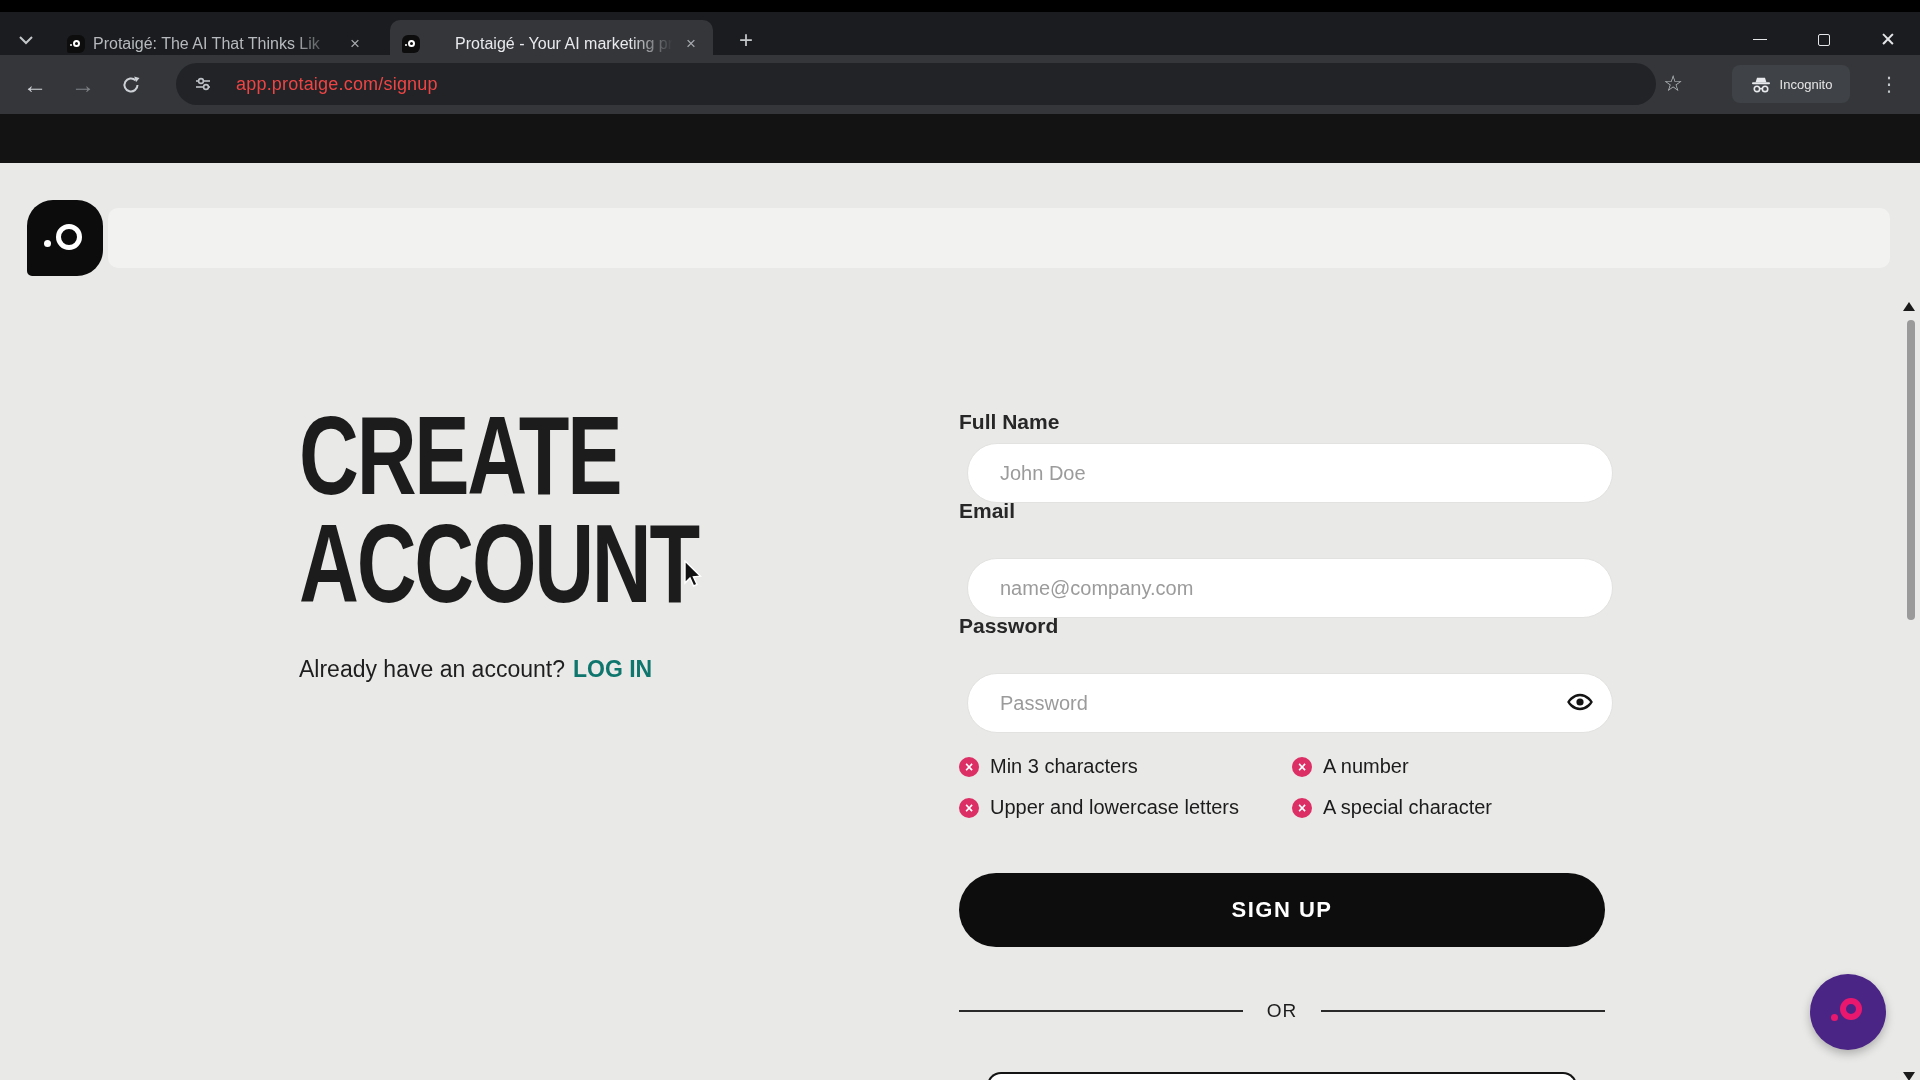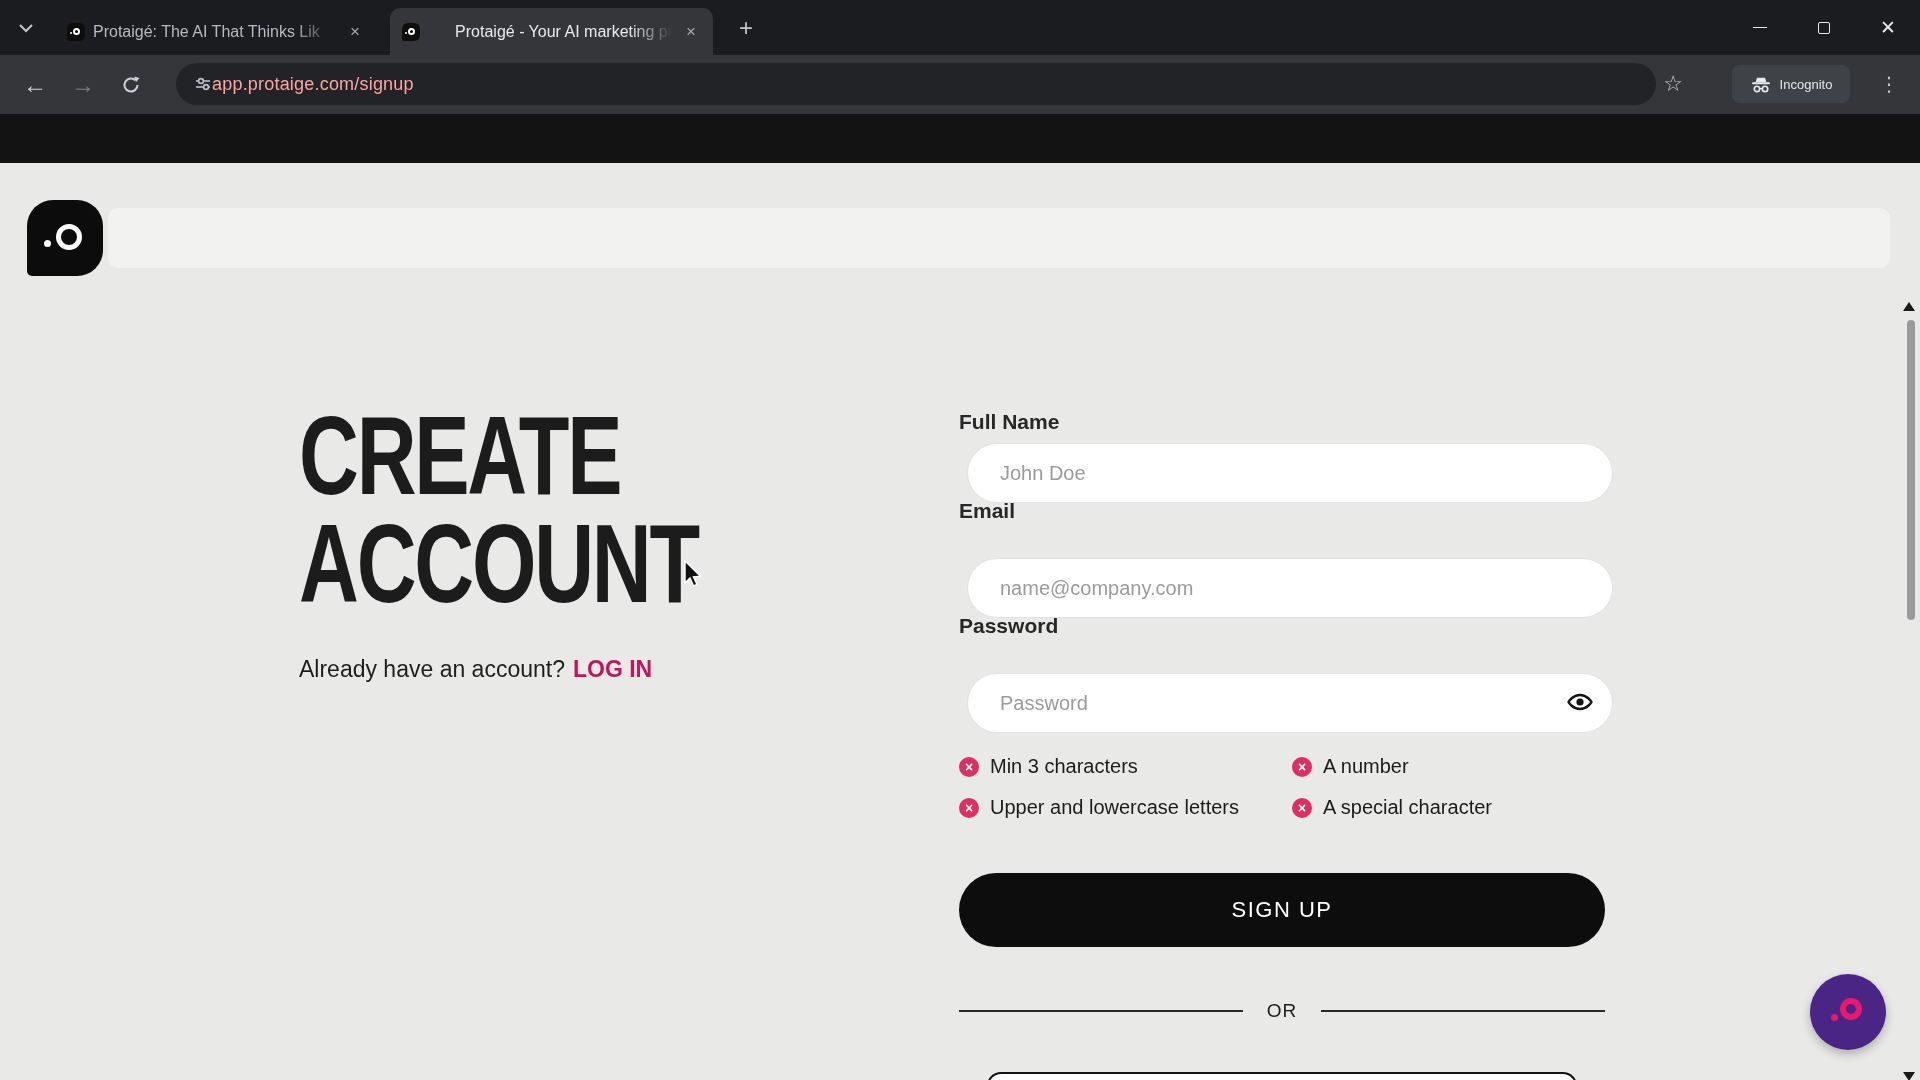--- a/index.html
+++ b/index.html
@@ -1,21 +1,21 @@
 <!DOCTYPE html>
 <html><head>
 <meta charset="utf-8">
 <style>
   * { margin:0; padding:0; box-sizing:border-box; }
   html,body { width:1920px; height:1080px; overflow:hidden; background:#000; }
   body { font-family:"Liberation Sans", sans-serif; }
   .screen { position:relative; width:1920px; height:1080px; overflow:hidden; }
 
   
-  .tabbar { position:absolute; top:0; left:0; right:0; height:55px; background:#1b1c1f; }
+  .tabbar { position:absolute; top:12px; left:0; right:0; height:55px; background:#1b1c1f; }
   .tab-search { position:absolute; left:8px; top:10px; width:36px; height:36px; border:none; background:transparent; border-radius:50%; cursor:pointer; display:flex; align-items:center; justify-content:center; }
   .tab { position:absolute; top:8px; height:47px; display:flex; align-items:center; padding:0 12px; border-radius:10px 10px 0 0; }
   .tab.inactive { left:55px; width:322px; background:transparent; color:#b6b9bd; }
   .tab.active { left:390px; width:323px; background:#34363a; color:#e8eaed;text-align:right; }
   .tab-title { flex:1; font-size:16px; white-space:nowrap; overflow:hidden; margin:0 8px; -webkit-mask-image:linear-gradient(90deg,#000 82%,transparent); mask-image:linear-gradient(90deg,#000 82%,transparent); }
   .favicon { position:relative; width:18px; height:18px; flex:0 0 18px; background:#0d0d0d; border-radius:6px 6px 6px 2px; }
   .favicon .fi-ring { position:absolute; left:6px; top:5px; width:7px; height:7px; border:2px solid #fff; border-radius:50%; }
   .favicon .fi-dot { position:absolute; left:3px; top:9px; width:2px; height:2px; background:#fff; border-radius:50%; }
   .tab-close { width:20px; height:20px; flex:0 0 20px; display:flex; align-items:center; justify-content:center; font-size:17px; color:#a5a8ac; border-radius:50%; cursor:pointer; }
   .newtab { position:absolute; left:730px; top:12px; width:32px; height:32px; border:none; background:transparent; color:#c4c7ca; font-size:24px; line-height:30px; border-radius:50%; cursor:pointer; }
@@ -23,52 +23,52 @@
   .win-btn { width:64px; height:55px; border:none; background:transparent; color:#e4e6e8; display:flex; align-items:center; justify-content:center; cursor:pointer; font-size:19px; }
   .glyph-min { display:block; width:14px; height:1.5px; background:#e4e6e8; }
   .glyph-max { display:block; width:12px; height:12px; border:1.5px solid #e4e6e8; border-radius:2px; }
 
   .toolbar { position:absolute; top:55px; left:0; right:0; height:59px; background:#34363a; }
   .nav-btn { position:absolute; top:11px; width:38px; height:38px; border:none; background:transparent; border-radius:50%; cursor:pointer; font-size:24px; display:flex; align-items:center; justify-content:center; }
   .nav-back { left:16px; color:#ced1d5; }
   .nav-forward { left:64px; color:#7e8185; }
   .nav-reload { left:112px; }
   .omnibox { position:absolute; left:176px; right:264px; top:8px; height:42px; background:#212327; border-radius:21px; display:flex; align-items:center; padding:0 18px; cursor:text; }
-  .url-text { font-size:18px; color:#fca5a5; margin-left:0; letter-spacing:.2px; }
+  .url-text { font-size:18px; color:#ef4444; margin-left:24px; letter-spacing:.2px; }
   .star-btn { position:absolute; right:230px; top:12px; width:34px; height:34px; border:none; background:transparent; color:#c4c7ca; font-size:22px; border-radius:50%; cursor:pointer; }
   .incog-badge { position:absolute; right:70px; top:10px; height:38px; min-width:118px; background:#3f4246; border-radius:8px; display:flex; align-items:center; justify-content:center; gap:8px; padding:0 12px; }
   .incog-badge span { color:#e5e5e5; font-size:13px; }
   .menu-btn { position:absolute; right:14px; top:12px; width:34px; height:34px; border:none; background:transparent; color:#c4c7ca; font-size:20px; border-radius:50%; cursor:pointer; }
 
   
   .page { position:absolute; top:114px; left:0; right:0; bottom:0; background:#e9e9e8; overflow:hidden; }
   .page-dark-strip { position:absolute; top:0; left:0; right:0; height:49px; background:#131314; }
   .site-logo { position:absolute; left:27px; top:86px; width:76px; height:76px; background:#0c0c0c; border-radius:26px 26px 26px 5px; cursor:pointer; }
   .site-logo .lg-dot { position:absolute; left:17px; top:40px; width:7px; height:7px; background:#fff; border-radius:50%; }
   .site-logo .lg-ring { position:absolute; left:29px; top:24px; width:26px; height:26px; border:5px solid #fff; border-radius:50%; }
   .header-strip { position:absolute; left:108px; top:94px; width:1782px; height:60px; background:#f2f2f1; border-radius:10px; }
 
   .hero-title { position:absolute; left:299px; top:288px; font-weight:bold; font-size:112px; line-height:108px; letter-spacing:-3px; color:#1c1c1c; transform:scaleX(0.74); transform-origin:left top; white-space:nowrap; }
   .login-row { position:absolute; left:299px; top:542px; font-size:23px; color:#1e1e1e; }
-  .login-link { font-weight:bold; color:#be185d; text-decoration:none; margin-left:8px; cursor:pointer; }
+  .login-link { font-weight:bold; color:#0f766e; text-decoration:none; margin-left:8px; cursor:pointer; }
 
   .form-col { position:absolute; left:959px; top:0; width:646px; height:100%; }
   .f-label { position:absolute; left:0; font-size:21px; font-weight:600; color:#272727; }
   .lbl-fullname { top:270px;margin-top:26px; } .lbl-email { top:385px; } .lbl-password { top:500px; }
   .f-input-wrap { position:absolute; left:8px; width:646px; height:60px; }
   .wrap-fullname { top:329px; } .wrap-email { top:444px; } .wrap-password { top:559px; }
   .f-input { width:100%; height:100%; border:1px solid #e2e2e0; border-radius:30px; background:#fff; padding:0 60px 0 32px; font-size:20px; color:#222; font-family:"Liberation Sans", sans-serif; outline:none; }
   .f-input::placeholder { color:#9b9b9b; }
   .eye-btn { position:absolute; right:18px; top:15px; width:30px; height:30px; border:none; background:transparent; cursor:pointer; padding:0; }
 
   .req-grid { position:absolute; left:0; top:641px; width:646px; display:grid; grid-template-columns:333px 1fr; row-gap:18px; }
   .req { display:flex; align-items:center; gap:11px; font-size:20px; color:#1c1c1c; }
   .req-icon { width:20px; height:20px; flex:0 0 20px; background:#dc2f66; color:#fff; border-radius:50%; display:flex; align-items:center; justify-content:center; font-size:14px; font-weight:bold; line-height:1; }
 
-  .signup-btn { position:absolute; left:0; top:759px; width:646px; height:74px; background:#0d0d0d; color:#fff; border:none; border-radius:37px; font-size:22px; font-weight:normal; letter-spacing:1.5px; cursor:pointer; font-family:"Liberation Sans", sans-serif; }
+  .signup-btn { position:absolute; left:0; top:759px; width:646px; height:74px; background:#0d0d0d; color:#fff; border:none; border-radius:37px; font-size:22px; font-weight:bold; letter-spacing:1.5px; cursor:pointer; font-family:"Liberation Sans", sans-serif; }
   .divider { position:absolute; left:0; top:886px; width:646px; display:flex; align-items:center; gap:24px; }
   .divider .line { flex:1; height:2px; background:#2a2a2a; }
   .divider .or { font-size:19px; color:#1d1d1d; letter-spacing:1px; }
   .partial-btn { position:absolute; left:28px; top:958px; width:590px; height:14px; background:#fff; border:2px solid #141414; border-bottom:none; border-radius:34px 34px 0 0; cursor:pointer; }
 
   .chat-widget { position:absolute; left:1810px; top:860px; width:76px; height:76px; border-radius:50%; background:#4b2586; border:none; cursor:pointer; box-shadow:0 4px 10px rgba(0,0,0,.25); }
   .chat-widget .cw-ring { position:absolute; left:30px; top:24px; width:22px; height:22px; border:6px solid #e9186e; border-radius:50%; }
   .chat-widget .cw-dot { position:absolute; left:21px; top:40px; width:7px; height:7px; background:#e9186e; border-radius:50%; }
 
   .scroll-up { position:absolute; right:5px; top:188px; width:0; height:0; border-left:6px solid transparent; border-right:6px solid transparent; border-bottom:9px solid #1a1a1a; cursor:pointer; }

